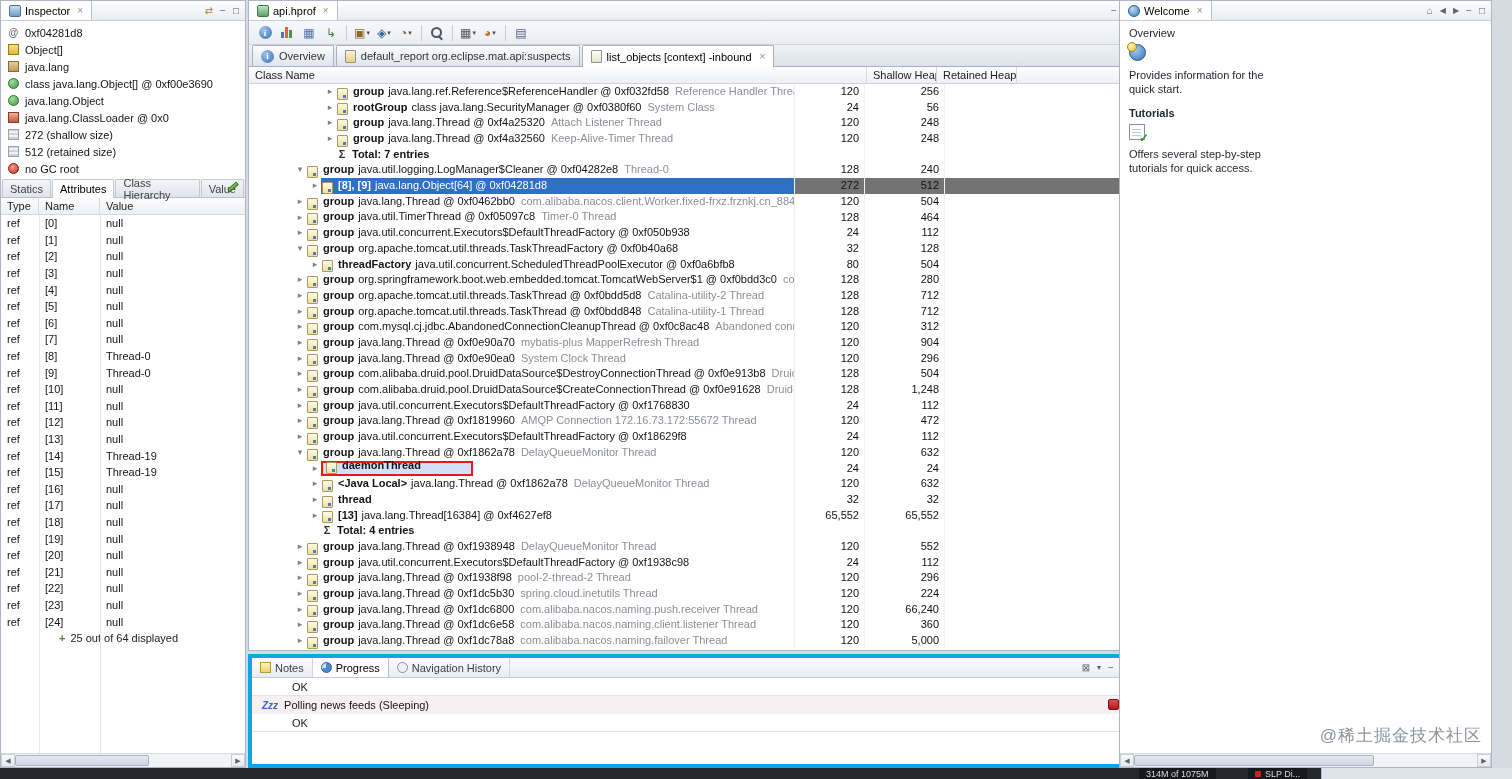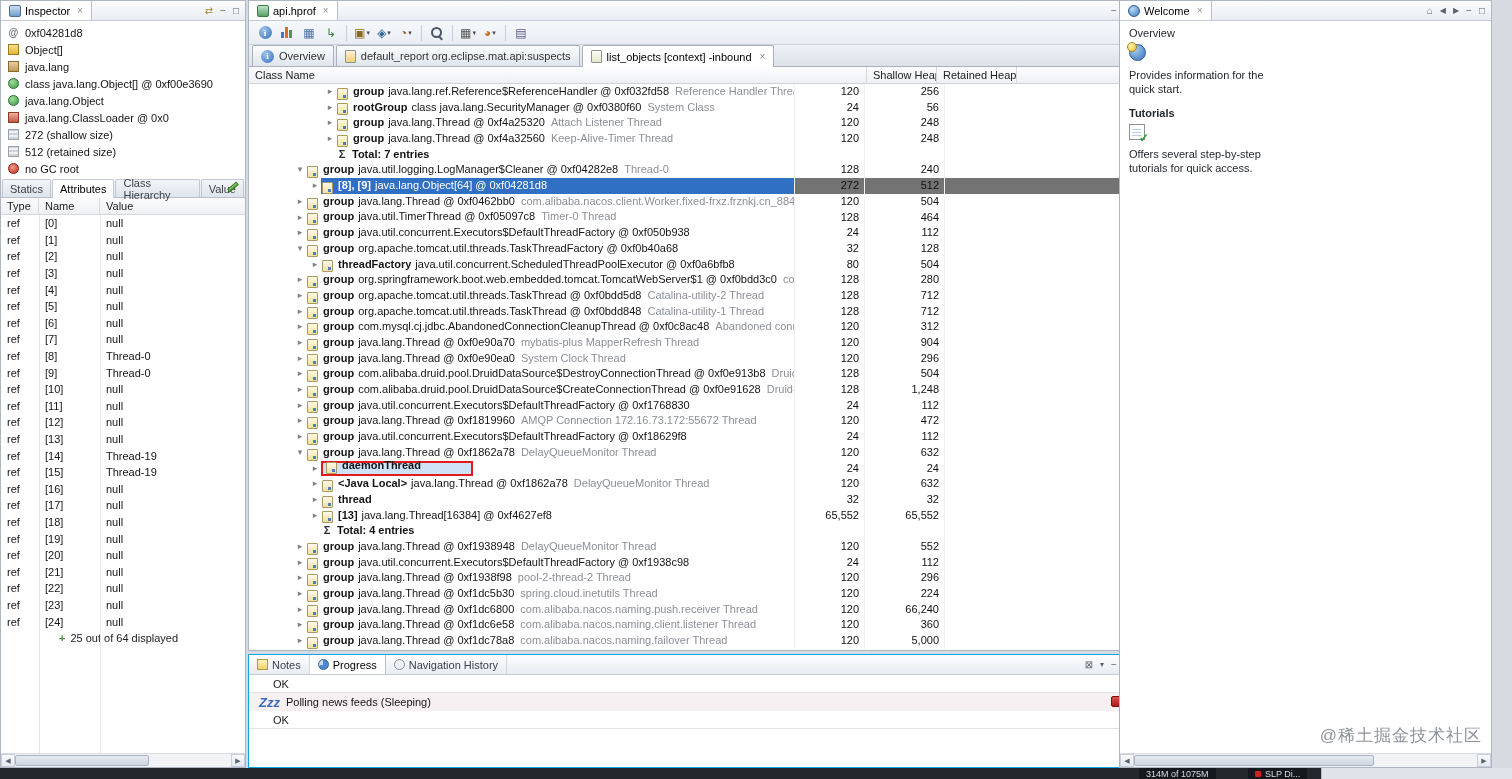--- a/index.html
+++ b/index.html
@@ -4,21 +4,21 @@
 <style>
   *{margin:0;padding:0;box-sizing:border-box}
   body{width:1512px;height:779px;overflow:hidden;background:#c7ccd4;
        font-family:"Liberation Sans",sans-serif;font-size:11px;color:#141414}
   .app{position:relative;width:1512px;height:779px;background:#d6dbe2;overflow:hidden}
   .panel{position:absolute;top:0;height:768px;background:#fff;border:1px solid #aeb6c2;display:flex;flex-direction:column}
   #left{left:0;width:246px}
   #center{position:absolute;left:248px;top:0;width:889px;height:768px;display:flex;flex-direction:column}
   #right{left:1119px;width:373px}
   .editor{height:651px;display:flex;flex-direction:column;background:#fff;border:1px solid #aeb6c2}
-  .bottomview{margin-top:3px;flex:1;display:flex;flex-direction:column;background:#fff;border:1px solid #0ea5e9}
+  .bottomview{margin-top:3px;flex:1;display:flex;flex-direction:column;background:#fff;border:4px solid #0ea5e9}
 
   
   .tabbar{flex:none;height:20px;display:flex;align-items:stretch;background:linear-gradient(#fdfdfe,#e8ecf2);
           border-bottom:1px solid #c6ccd5;position:relative;white-space:nowrap}
   .vtab{display:flex;align-items:center;gap:4px;padding:0 8px;color:#3a3f46;border-right:1px solid #d2d7de}
   .vtab.active{background:#fff;color:#000;border-right:1px solid #b9c0ca}
   .tab-x{color:#8a9099;font-size:10px;margin-left:3px;line-height:1}
   .winbtns{margin-left:auto;display:flex;align-items:center;gap:7px;padding:0 6px;color:#5c636d;font-size:10px}
   .vicon{width:12px;height:12px;flex:none;display:inline-block}
   .insp-icon{background:linear-gradient(#cfe0f2,#6f9cc9);border:1px solid #4a6f9a;border-radius:2px}
@@ -119,22 +119,22 @@
   .hthumb{position:absolute;top:1px;bottom:1px;background:linear-gradient(#e6eaf1,#cfd6e0);border:1px solid #aab3c2;border-radius:2px}
 
   
   [data-name="notes-icon"]{width:11px;height:11px;flex:none;background:linear-gradient(#fdf4c0,#f0d070);border:1px solid #b09a40}
   [data-name="progress-icon"]{width:11px;height:11px;flex:none;border-radius:50%;border:1px solid #2f5f9a;
       background:conic-gradient(#4a8ad0 0 70%,#d0dcec 70% 100%)}
   [data-name="history-icon"]{width:11px;height:11px;flex:none;border-radius:50%;background:#eef1f5;border:1px solid #8a929e}
   .jobs{flex:1;overflow:hidden;background:#fff}
   .job{border-bottom:1px solid #e4e4e6}
   .jtitle{height:18px;display:flex;align-items:center;gap:6px;padding:0 10px;background:#f7f0f2;position:relative}
-  .jstatus{height:17px;display:flex;align-items:center;padding-left:24px;color:#222;background:#fff}
-  .zzz{color:#3a6ab8;font-style:italic;font-weight:bold;font-size:13px}
+  .jstatus{height:17px;display:flex;align-items:center;padding-left:40px;color:#222;background:#fff}
+  .zzz{color:#3a6ab8;font-style:italic;font-weight:bold;font-size:10px}
   .stopbtn{position:absolute;right:14px;top:3px;width:11px;height:11px;background:linear-gradient(#e05050,#b01818);
            border:1px solid #7a1010;border-radius:2px}
 
   
   .wcontent{flex:1;padding:3px 9px;overflow:hidden;position:relative}
   .wh{margin:3px 0 5px;color:#24292f}
   .wsec:nth-of-type(2) .wh{font-weight:bold}
   .wicon{display:block;margin:2px 0 7px}
   [data-name="overview-welcome-icon"]{width:17px;height:17px;border-radius:50%;position:relative;
       background:radial-gradient(circle at 35% 30%,#a8cdf0,#3572b8);border:1px solid #265a98}

